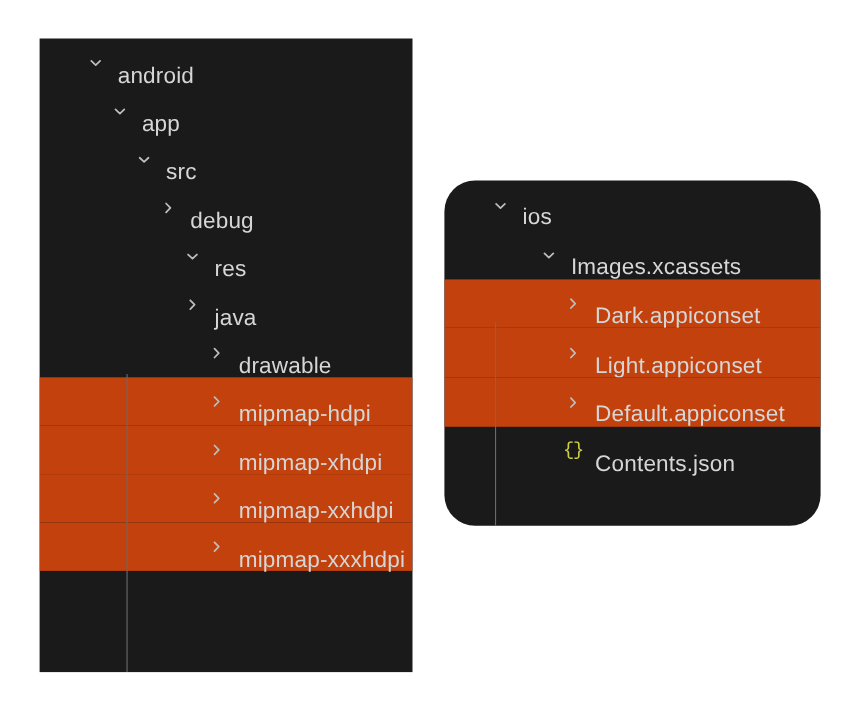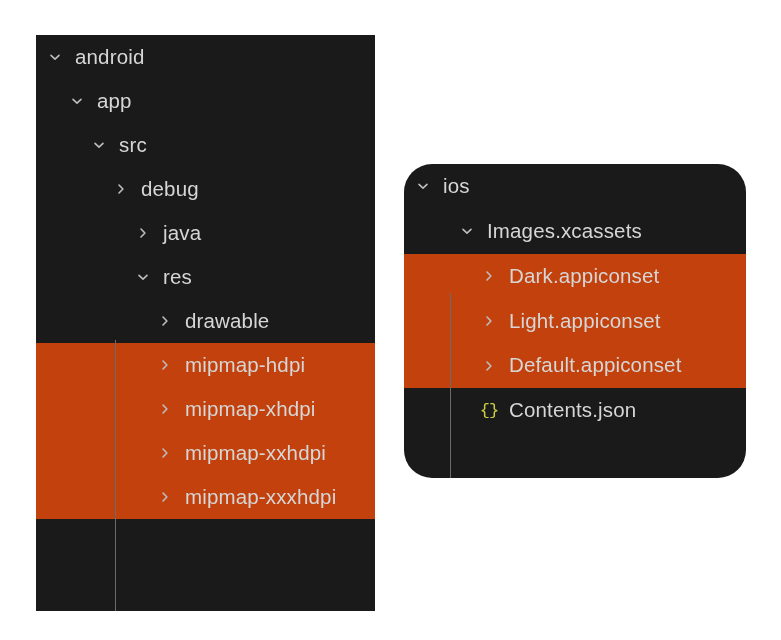--- a/index.html
+++ b/index.html
@@ -35,23 +35,24 @@
     top: 164px;
     width: 342px;
     height: 314px;
     border-radius: 28px;
   }
 
   .tree-row {
     position: relative;
     height: 44px;
     display: flex;
-    align-items: center;
+    align-items: flex-end;
     box-sizing: border-box;
     white-space: nowrap;
+    padding-left: 32px;
   }
   #ios-panel .tree-row { height: 44.8px; }
 
   .tree-row.selected {
     background: #c2410c;
   }
 
   .row-indent {
     flex: 0 0 auto;
   }
@@ -155,33 +156,33 @@
           <svg width="14" height="14" viewBox="0 0 14 14">
             <path d="M5 3 L8.9 7 L5 11"></path>
           </svg>
         </span>
         <span class="row-label">debug</span>
       </div>
       <div class="tree-row">
         <span class="row-indent" style="width: 96px;"></span>
         <span class="twisty">
           <svg width="14" height="14" viewBox="0 0 14 14">
+            <path d="M3 5.4 L7 9.2 L11 5.4"></path>
+          </svg>
+        </span>
+        <span class="row-label">res</span>
+      </div>
+      <div class="tree-row">
+        <span class="row-indent" style="width: 96px;"></span>
+        <span class="twisty">
+          <svg width="14" height="14" viewBox="0 0 14 14">
             <path d="M5 3 L8.9 7 L5 11"></path>
           </svg>
         </span>
         <span class="row-label">java</span>
-      </div>
-      <div class="tree-row">
-        <span class="row-indent" style="width: 96px;"></span>
-        <span class="twisty">
-          <svg width="14" height="14" viewBox="0 0 14 14">
-            <path d="M3 5.4 L7 9.2 L11 5.4"></path>
-          </svg>
-        </span>
-        <span class="row-label">res</span>
       </div>
       <div class="tree-row">
         <span class="row-indent" style="width: 118px;"></span>
         <span class="twisty">
           <svg width="14" height="14" viewBox="0 0 14 14">
             <path d="M5 3 L8.9 7 L5 11"></path>
           </svg>
         </span>
         <span class="row-label">drawable</span>
       </div>

